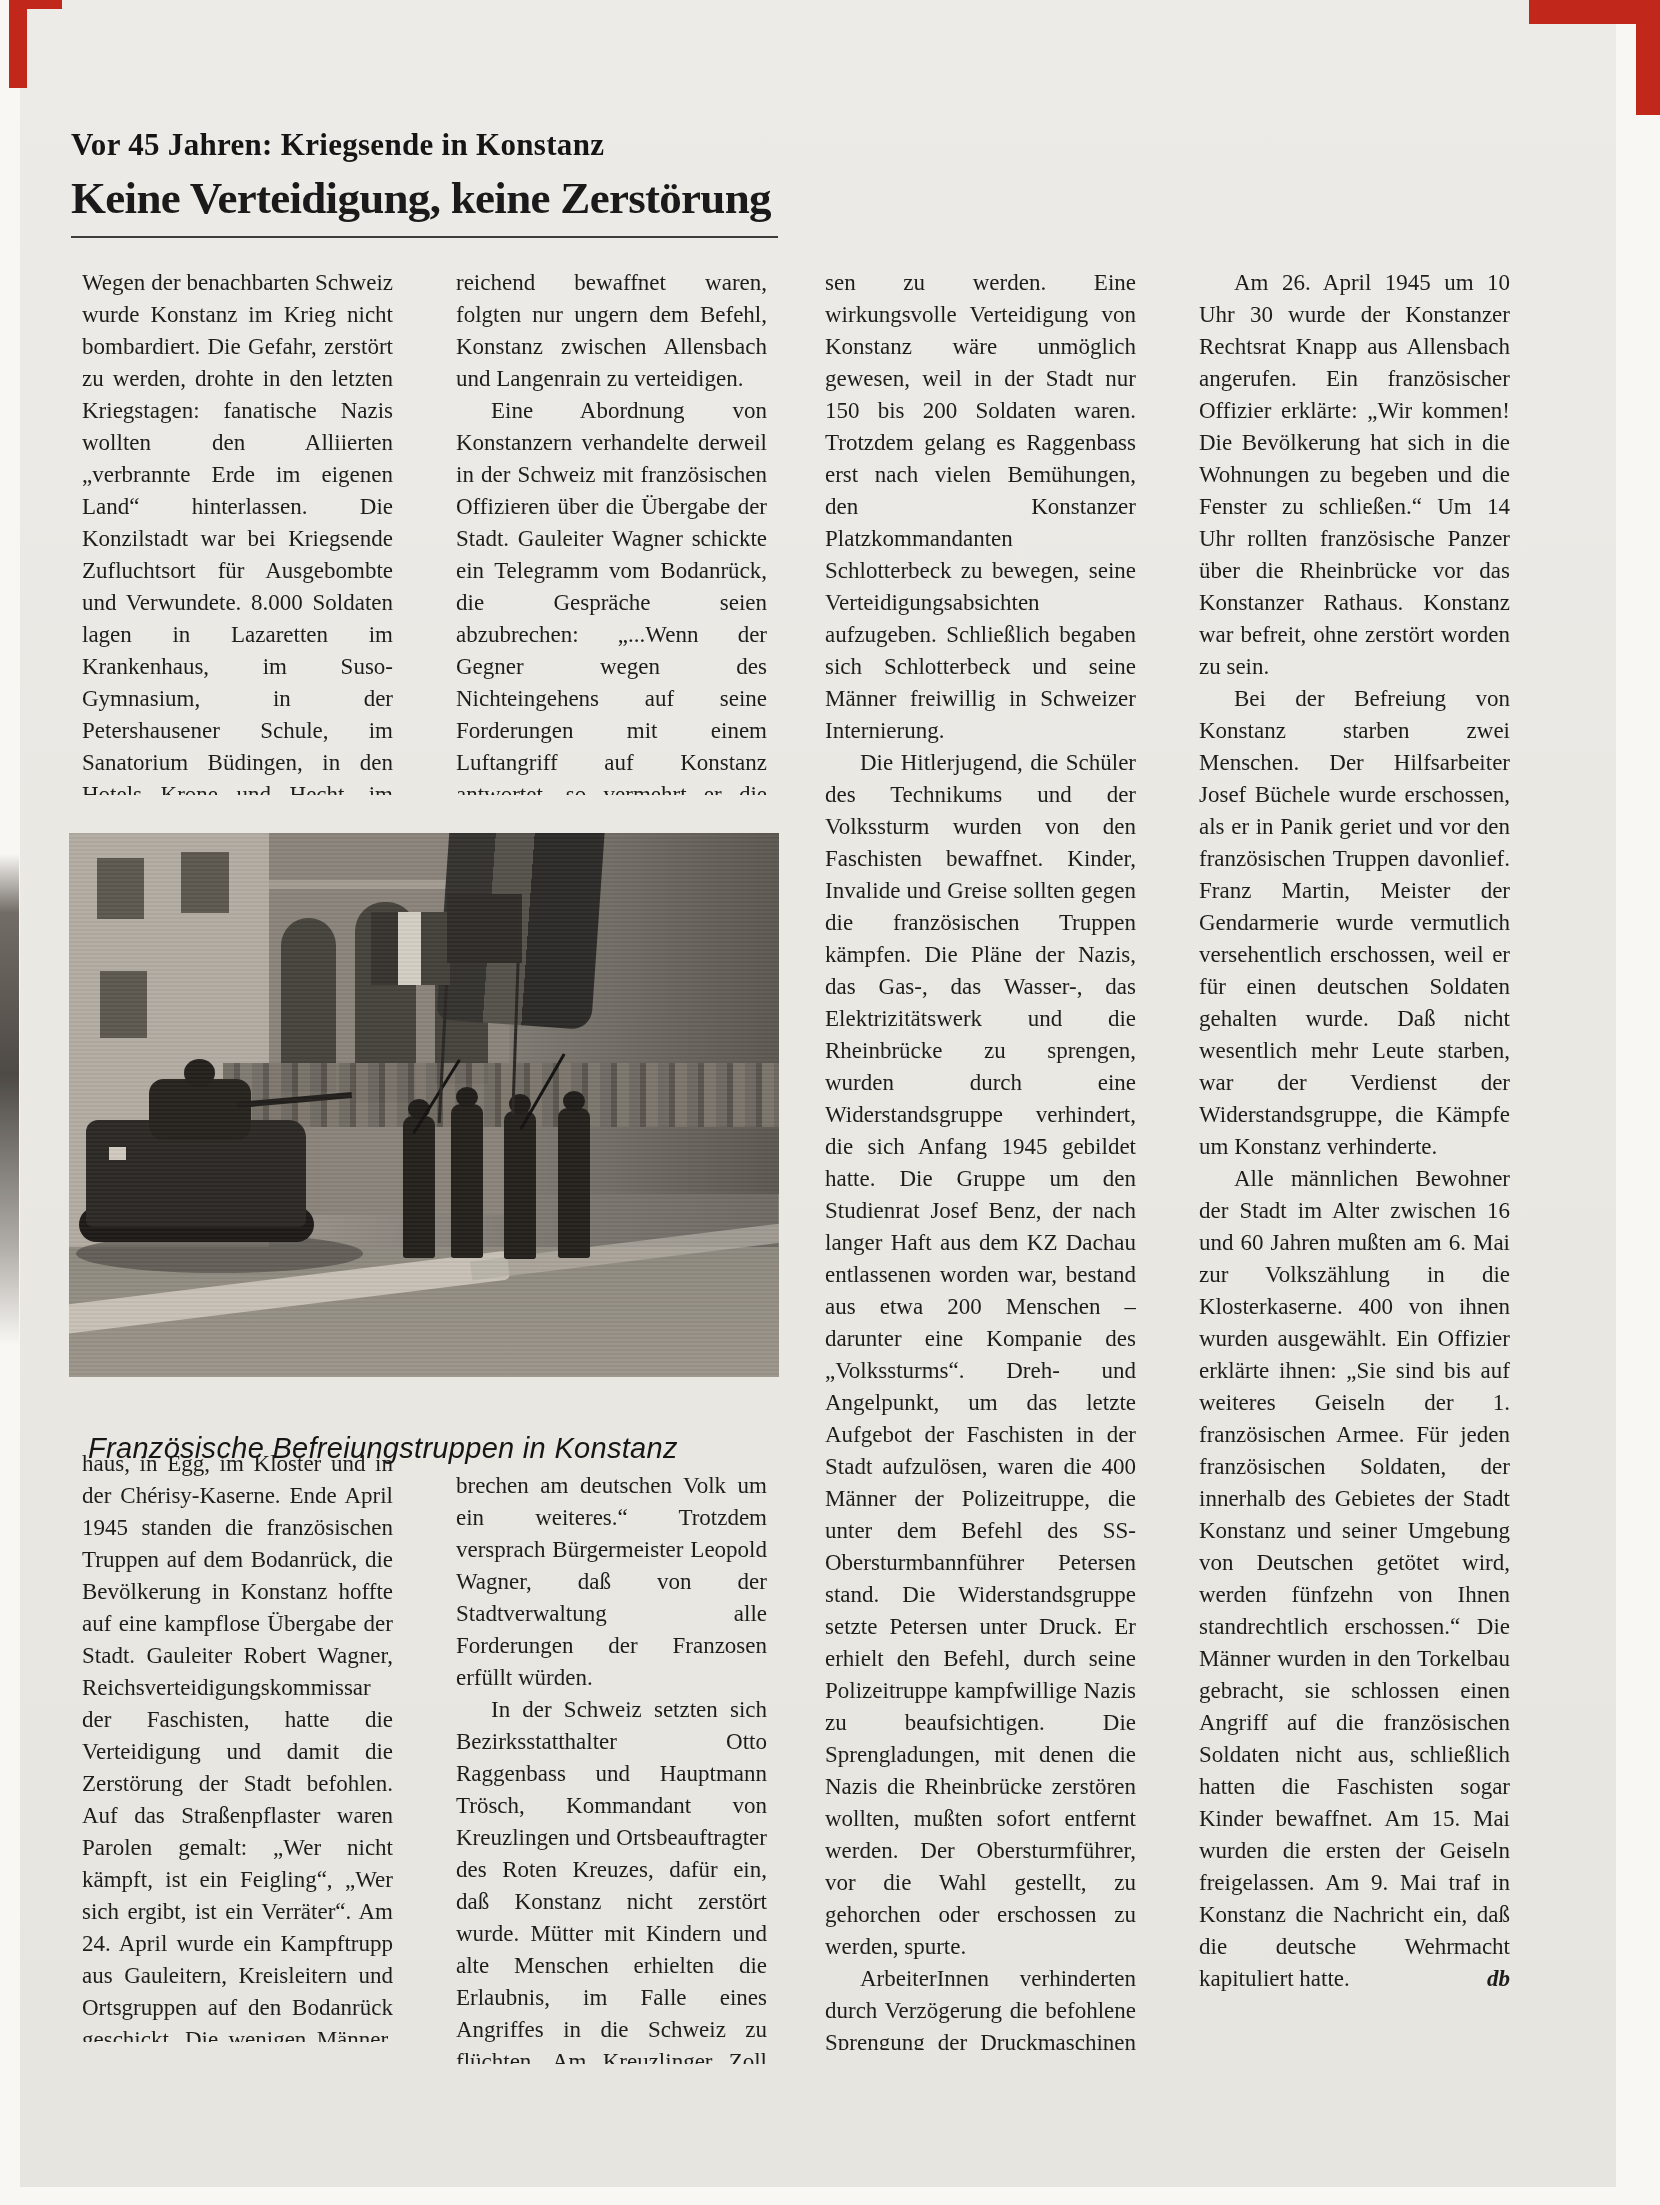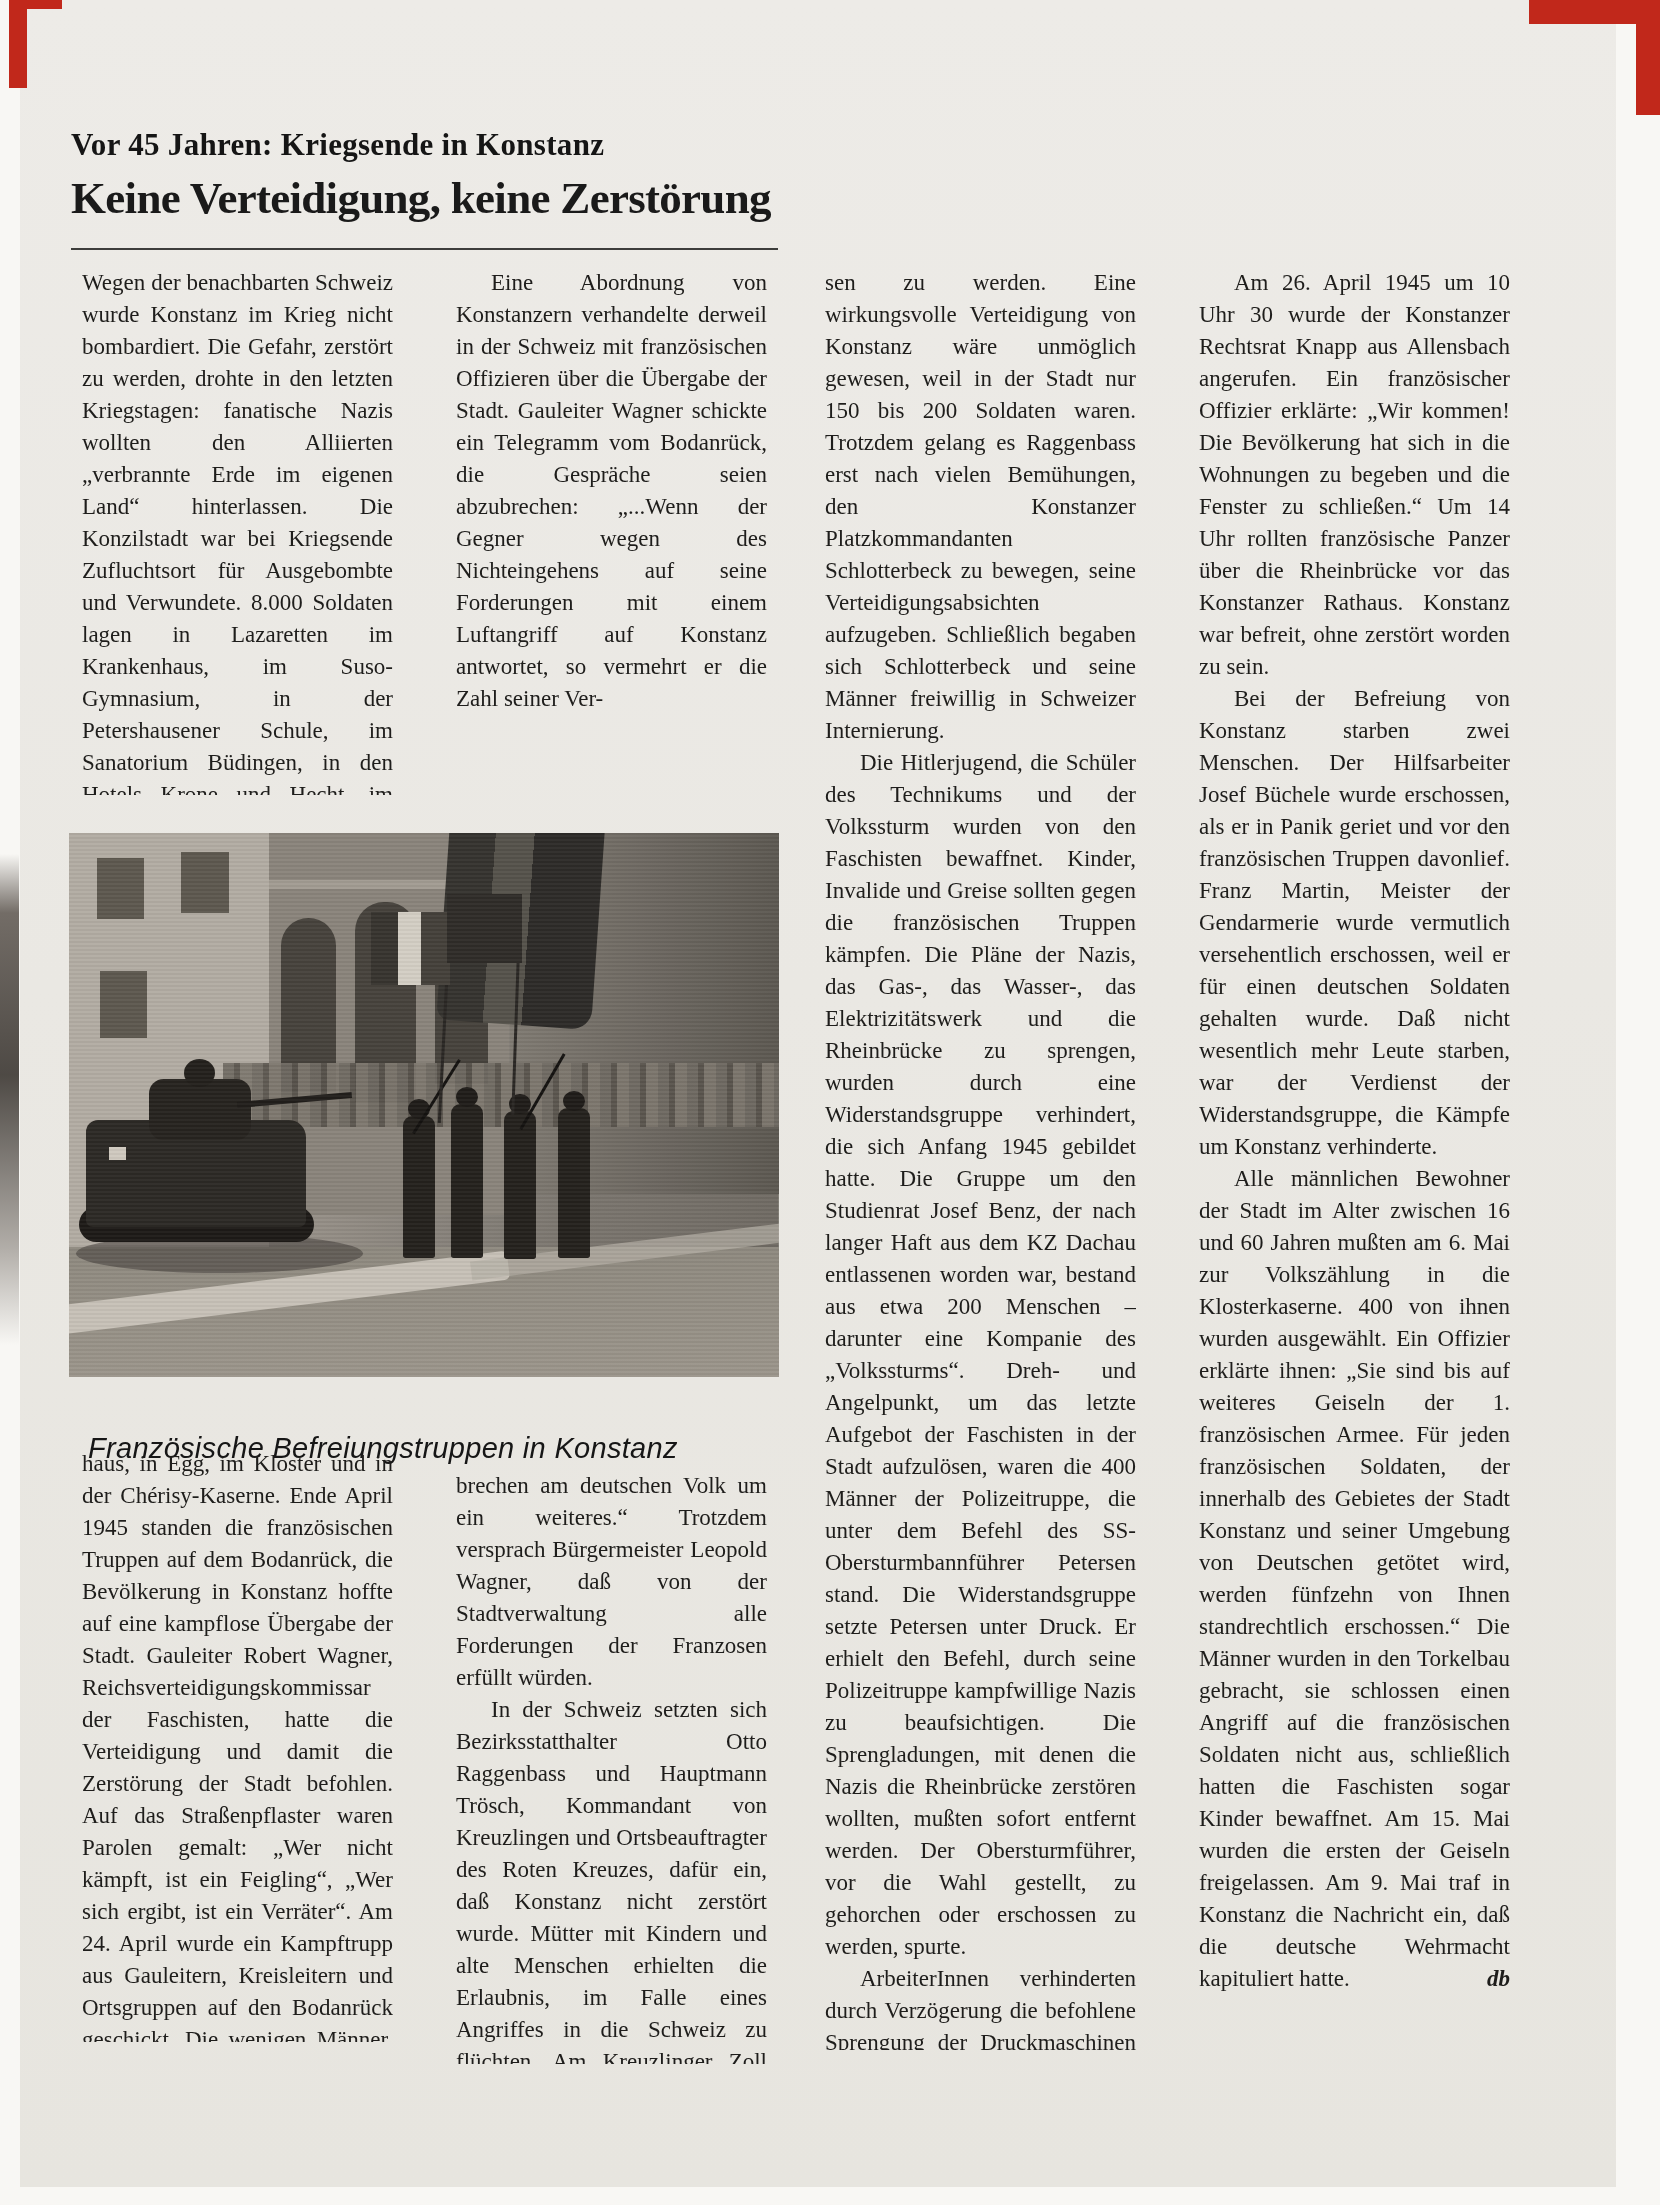--- a/index.html
+++ b/index.html
@@ -18,21 +18,21 @@
   #red-d { left:1636px;top:0; width:24px;  height:115px; }
   .smudge { position:absolute; left:0; top:854px; width:18.7px; height:491px;
      background:linear-gradient(180deg, rgba(90,82,74,0) 0%, rgba(70,62,55,.75) 12%,
         rgba(48,43,38,.85) 45%, rgba(90,82,74,.45) 80%, rgba(120,112,100,0) 100%); }
 
   
   .kicker { position:absolute; left:71px; top:127px; font-size:31px; font-weight:bold;
             color:#151515; letter-spacing:0.3px; }
   .headline { position:absolute; left:71px; top:172px; font-size:45px; font-weight:bold;
               color:#1a1a1a; letter-spacing:-0.7px; border-bottom:2.7px solid #3d3d3b;
-              padding-bottom:24px; padding-right:6.7px; }
+              padding-bottom:12px; padding-right:6.7px; }
 
   
   .colblock { position:absolute; width:311px; font-size:23px; line-height:32px;
               text-align:justify; color:#1e1d1b; overflow:hidden;
               -webkit-hyphens:auto; hyphens:auto; }
   .colblock p.ind { text-indent:35px; }
   #c1top { left:82px;  top:267px;  height:528px; }
   #c2top { left:456px;  top:267px;  height:528px; }
   #c1bot { left:82px;  top:1448px; height:594px; }
   #c2bot { left:456px;  top:1448px; height:594px;margin-top:22px; }
@@ -116,20 +116,21 @@
   <div class="red-mark" id="red-d"></div>
   <div class="smudge"></div>
 
   <div class="kicker">Vor 45 Jahren: Kriegsende in Konstanz</div>
   <h1 class="headline">Keine Verteidigung, keine Zerstörung</h1>
 
   <div class="colblock" id="c1top">
       <p>Wegen der benachbarten Schweiz wurde Konstanz im Krieg nicht bombardiert. Die Gefahr, zerstört zu werden, drohte in den letzten Kriegstagen: fanatische Nazis wollten den Alliierten „verbrannte Erde im eigenen Land“ hinterlassen. Die Konzilstadt war bei Kriegsende Zufluchtsort für Ausgebombte und Verwundete. 8.000 Soldaten lagen in Lazaretten im Krankenhaus, im Suso-Gymnasium, in der Petershausener Schule, im Sanatorium Büdingen, in den Hotels Krone und Hecht, im Konradi-</p>
     </div>
   <div class="colblock" id="c2top">
+      <p>reichend bewaffnet waren, folgten nur ungern dem Befehl, Konstanz zwischen Allensbach und Langenrain zu verteidigen.</p>
       <p class="ind">Eine Abordnung von Konstanzern verhandelte derweil in der Schweiz mit französischen Offizieren über die Übergabe der Stadt. Gauleiter Wagner schickte ein Telegramm vom Bodanrück, die Gespräche seien abzubrechen: „...Wenn der Gegner wegen des Nichteingehens auf seine Forderungen mit einem Luftangriff auf Konstanz antwortet, so vermehrt er die Zahl seiner Ver-</p>
     </div>
   <div class="colblock" id="c3">
       <p>sen zu werden. Eine wirkungsvolle Verteidigung von Konstanz wäre unmöglich gewesen, weil in der Stadt nur 150 bis 200 Soldaten waren. Trotzdem gelang es Raggenbass erst nach vielen Bemühungen, den Konstanzer Platzkommandanten Schlotterbeck zu bewegen, seine Verteidigungsabsichten aufzugeben. Schließlich begaben sich Schlotterbeck und seine Männer freiwillig in Schweizer Internierung.</p>
       <p class="ind">Die Hitlerjugend, die Schüler des Technikums und der Volkssturm wurden von den Faschisten bewaffnet. Kinder, Invalide und Greise sollten gegen die französischen Truppen kämpfen. Die Pläne der Nazis, das Gas-, das Wasser-, das Elektrizitätswerk und die Rheinbrücke zu sprengen, wurden durch eine Widerstandsgruppe verhindert, die sich Anfang 1945 gebildet hatte. Die Gruppe um den Studienrat Josef Benz, der nach langer Haft aus dem KZ Dachau entlassenen worden war, bestand aus etwa 200 Menschen – darunter eine Kompanie des „Volkssturms“. Dreh- und Angelpunkt, um das letzte Aufgebot der Faschisten in der Stadt aufzulösen, waren die 400 Männer der Polizeitruppe, die unter dem Befehl des SS-Obersturmbannführer Petersen stand. Die Widerstandsgruppe setzte Petersen unter Druck. Er erhielt den Befehl, durch seine Polizeitruppe kampfwillige Nazis zu beaufsichtigen. Die Sprengladungen, mit denen die Nazis die Rheinbrücke zerstören wollten, mußten sofort entfernt werden. Der Obersturmführer, vor die Wahl gestellt, zu gehorchen oder erschossen zu werden, spurte.</p>
       <p class="ind">ArbeiterInnen verhinderten durch Verzögerung die befohlene Sprengung der Druckmaschinen der Konstanzer Zeitung. Nachdem der Befehl gegeben wurde, sämtliche Schiffe der Bodenseeflotte zu versenken, wur-</p>
     </div>
   <div class="colblock" id="c4">
       <p class="ind">Am 26. April 1945 um 10 Uhr 30 wurde der Konstanzer Rechtsrat Knapp aus Allensbach angerufen. Ein französischer Offizier erklärte: „Wir kommen! Die Bevölkerung hat sich in die Wohnungen zu begeben und die Fenster zu schließen.“ Um 14 Uhr rollten französische Panzer über die Rheinbrücke vor das Konstanzer Rathaus. Konstanz war befreit, ohne zerstört worden zu sein.</p>
       <p class="ind">Bei der Befreiung von Konstanz starben zwei Menschen. Der Hilfsarbeiter Josef Büchele wurde erschossen, als er in Panik geriet und vor den französischen Truppen davonlief. Franz Martin, Meister der Gendarmerie wurde vermutlich versehentlich erschossen, weil er für einen deutschen Soldaten gehalten wurde. Daß nicht wesentlich mehr Leute starben, war der Verdienst der Widerstandsgruppe, die Kämpfe um Konstanz verhinderte.</p>

